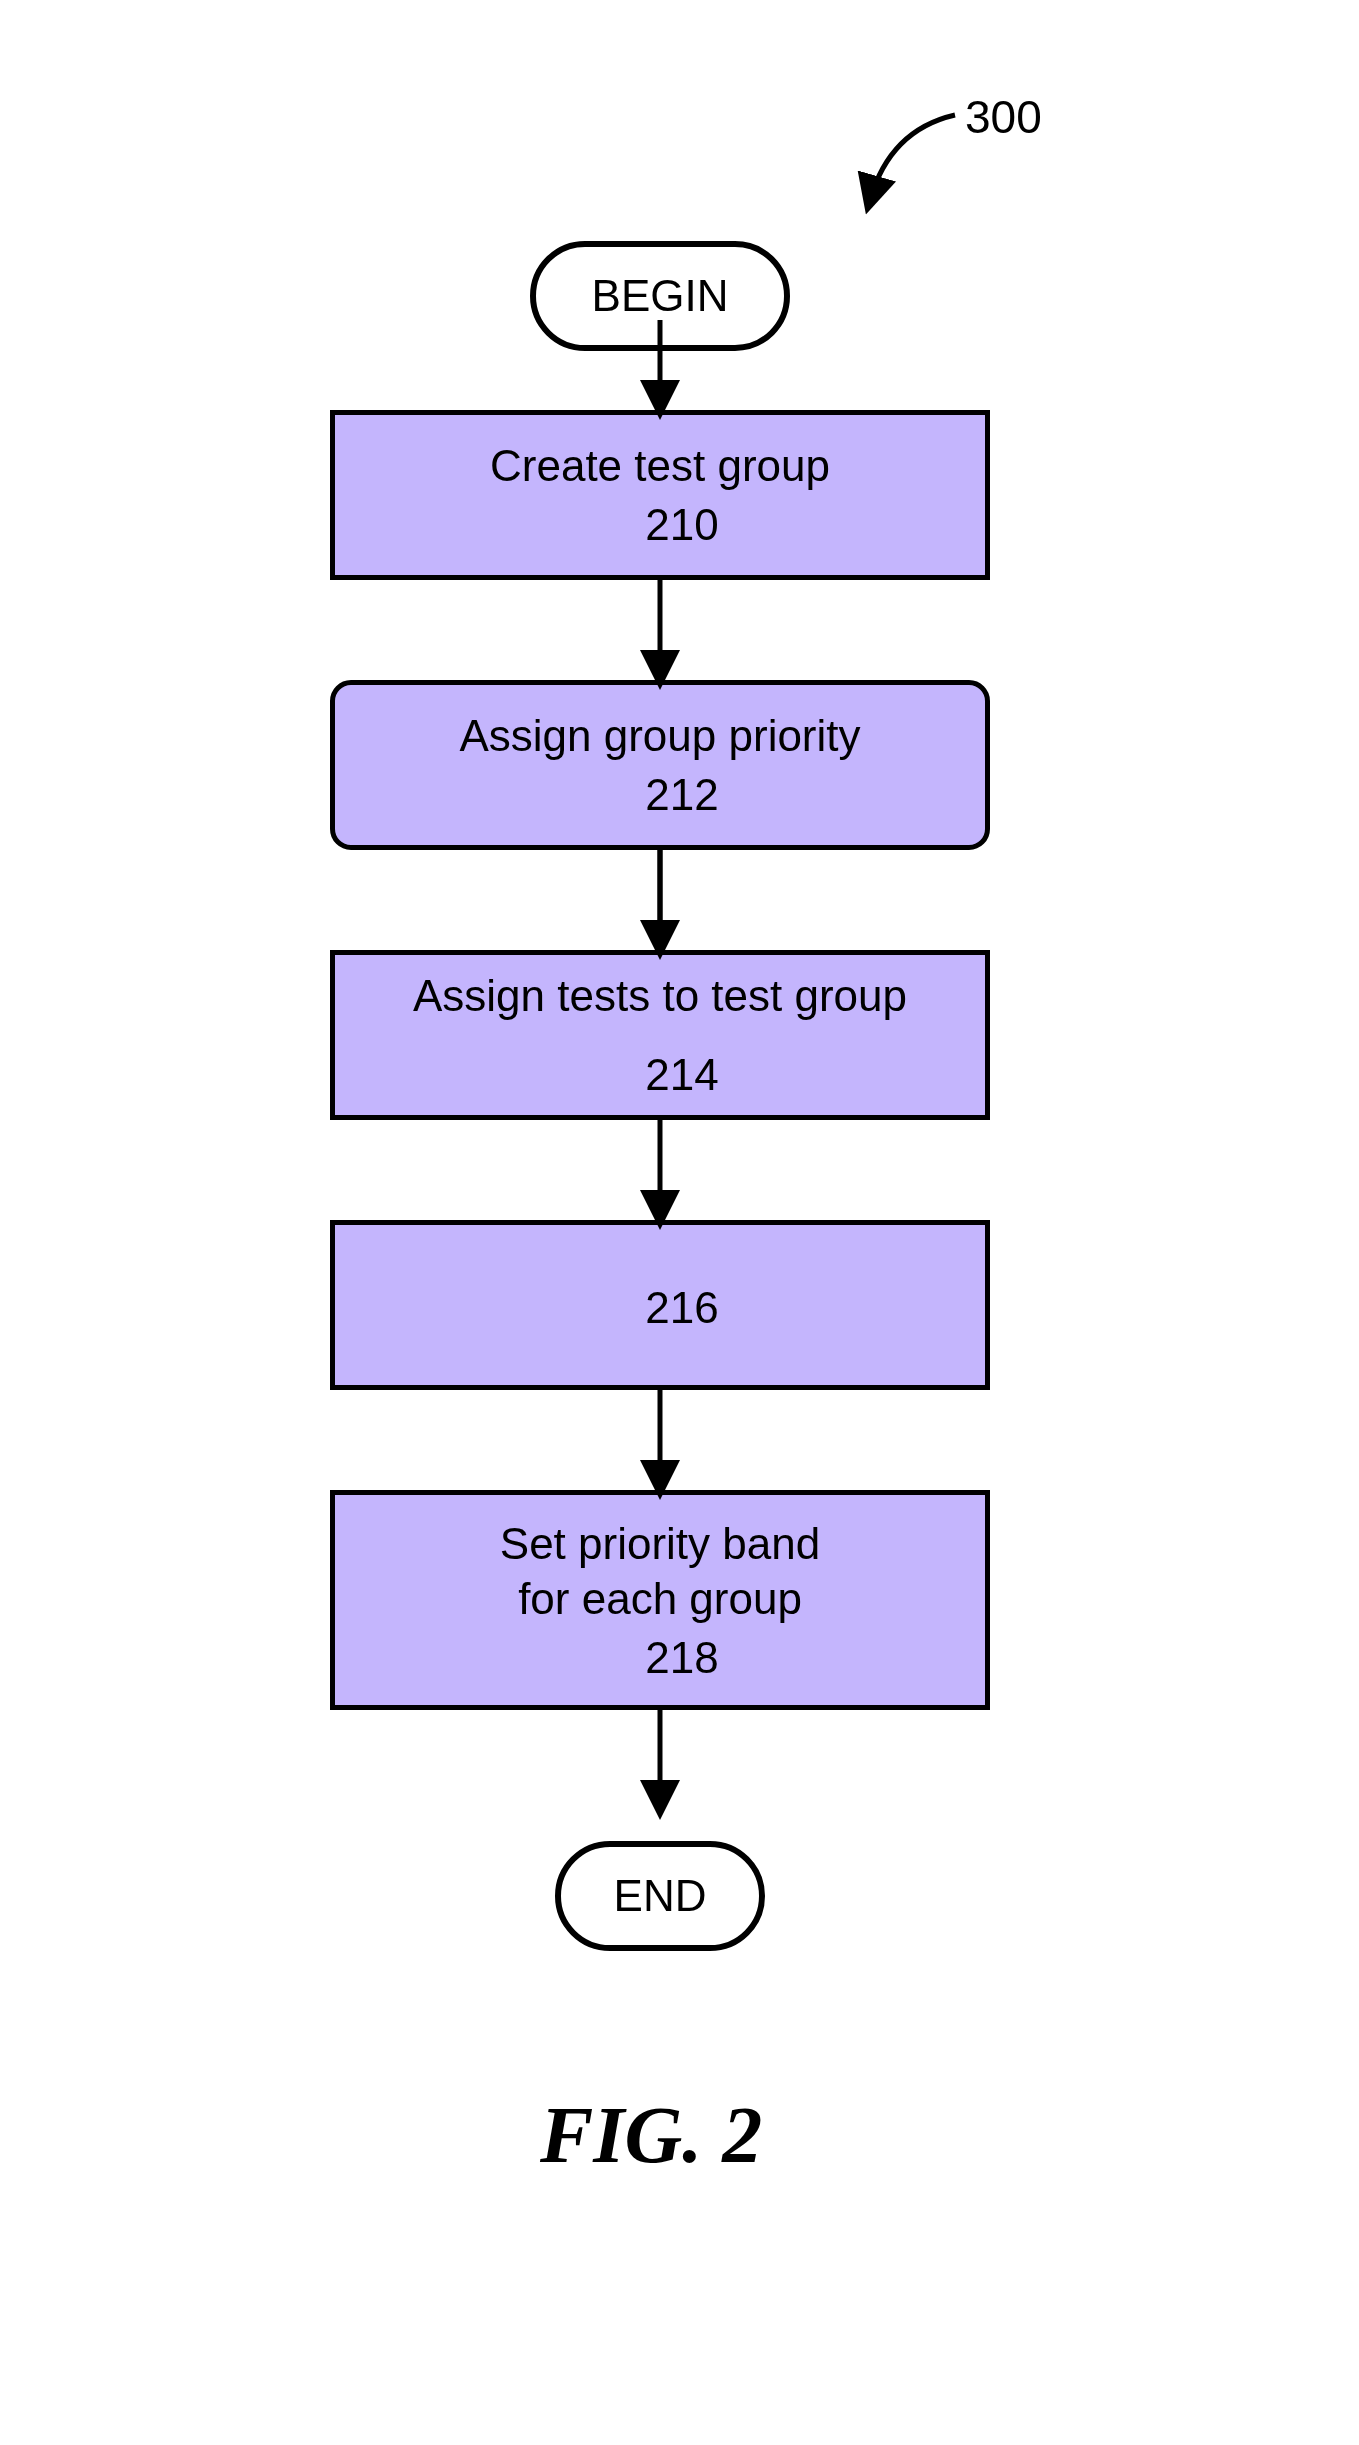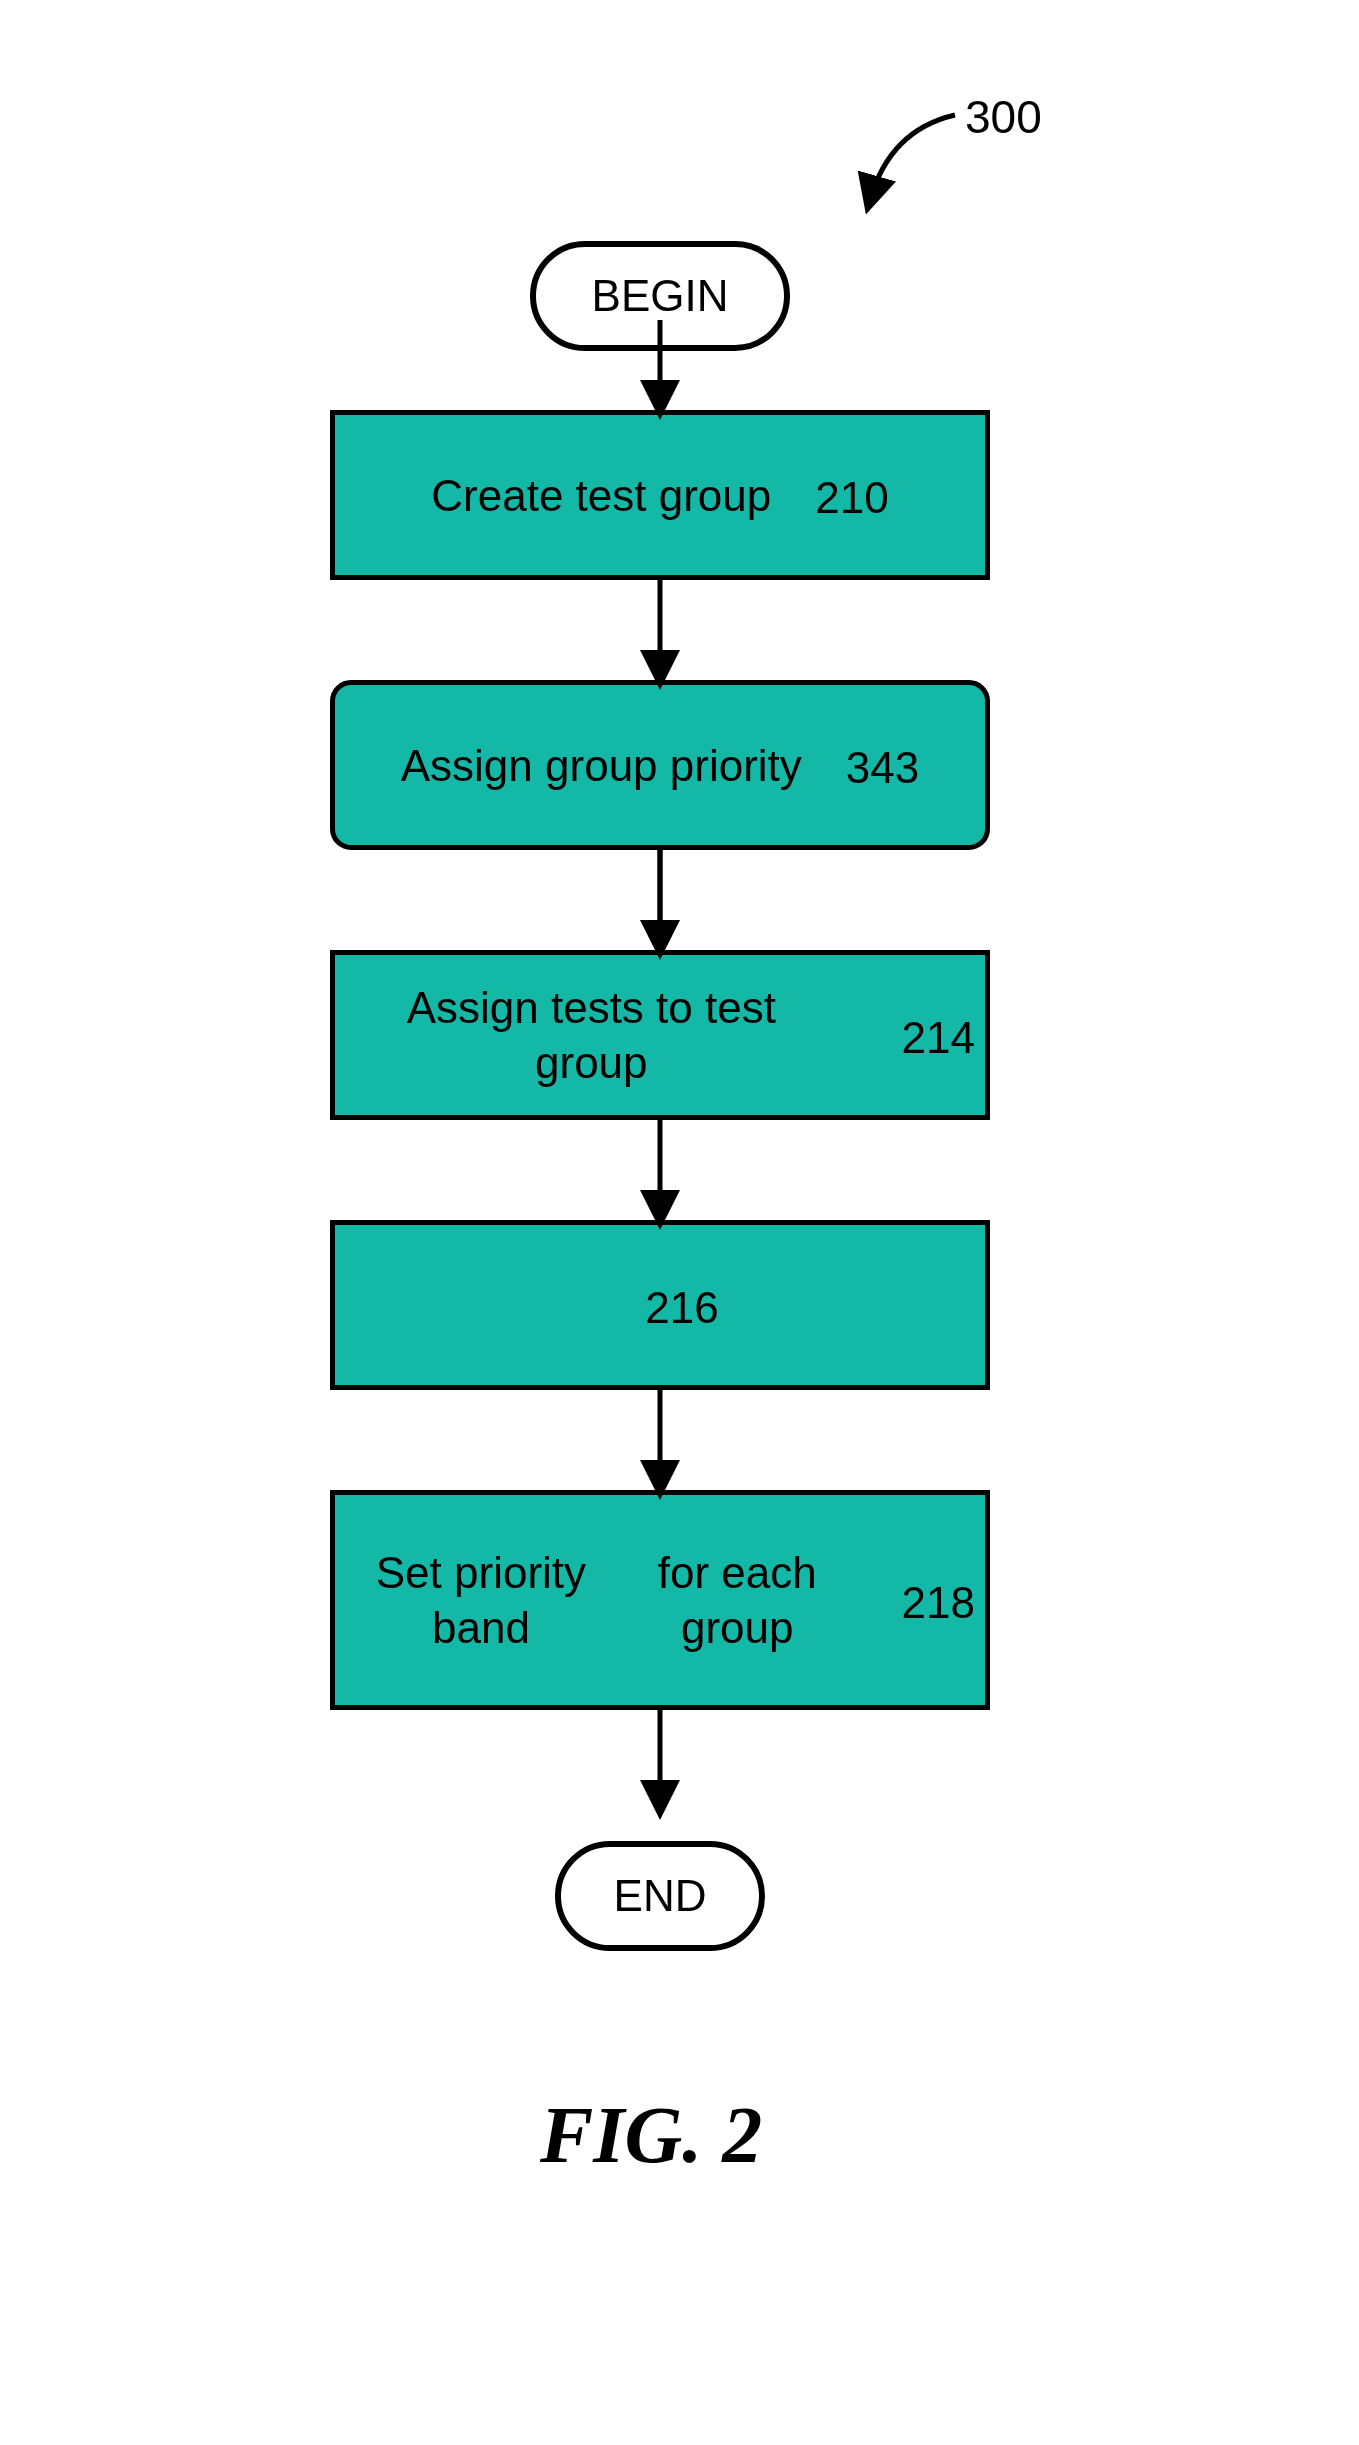--- a/index.html
+++ b/index.html
@@ -26,23 +26,24 @@
     justify-content: center;
     font-size: 44px;
     font-family: Arial, Helvetica, sans-serif;
     font-weight: 400;
     box-sizing: border-box;
     margin-top: 31px;
   }
   .process {
     position: absolute;
     border: 5px solid #000;
-    background: #14b8a6;
+    background: #c4b5fd;
     box-sizing: border-box;
     display: flex;
+    flex-direction: column;
     align-items: center;
     justify-content: center;
     font-size: 44px;
     font-family: Arial, Helvetica, sans-serif;
     line-height: 1.25;
     text-align: center;
     padding: 10px;
   }
   .refnum {
     margin-top: 4px;
@@ -80,21 +81,21 @@
     <span>BEGIN</span>
   </div>
 
   <div class="process" style="left:330px; top:410px; width:660px; height:170px;">
     <div>Create test group</div>
     <div class="refnum">210</div>
   </div>
 
   <div class="process" style="left:330px; top:680px; width:660px; height:170px;border-radius:21px;">
     <div>Assign group priority</div>
-    <div class="refnum">343</div>
+    <div class="refnum">212</div>
   </div>
 
   <div class="process" style="left:330px; top:950px; width:660px; height:170px;gap:20px;">
     <div>Assign tests to test group</div>
     <div class="refnum">214</div>
   </div>
 
   <div class="process" style="left:330px; top:1220px; width:660px; height:170px;">
     <div class="refnum">216</div>
   </div>

